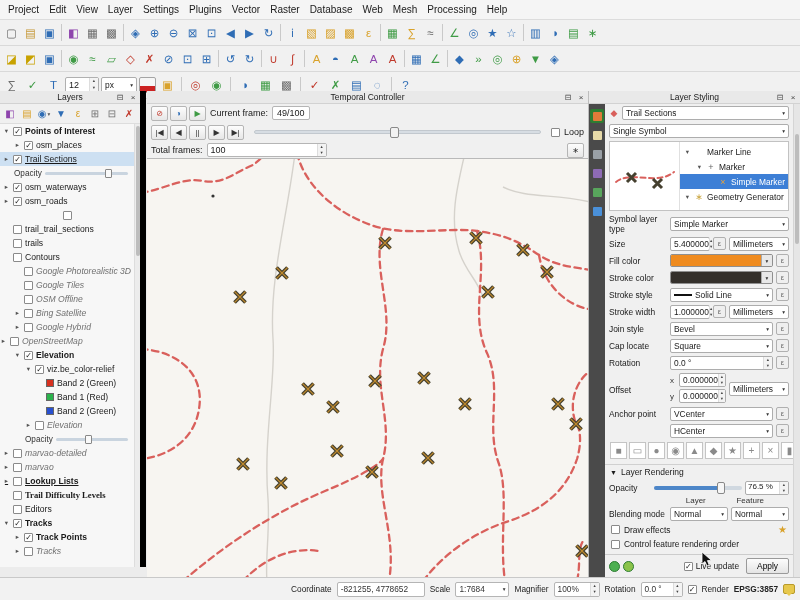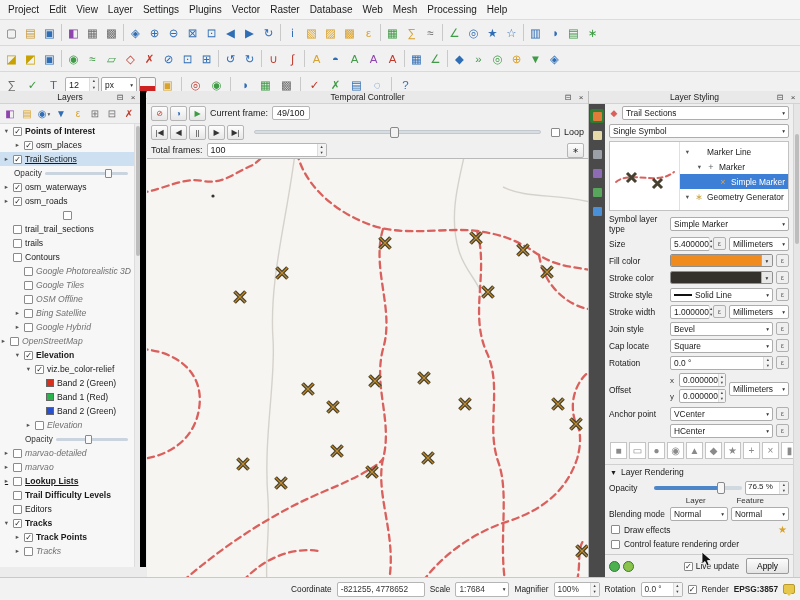--- a/index.html
+++ b/index.html
@@ -387,21 +387,21 @@
       <div class="lrow" style="padding-left: 3px;">
         <span class="lexp">▸</span>
         <span class="cb"></span>
         <span class="llabel ital">marvao</span>
       </div>
       <div class="lrow" style="padding-left: 3px; text-decoration: underline;">
         <span class="lexp">▸</span>
         <span class="cb"></span>
         <span class="llabel bold">Lookup Lists</span>
       </div>
-      <div class="lrow" style="padding-left: 3px;">
+      <div class="lrow" style="padding-left: 3px; font-family: Liberation Serif, serif;">
         <span class="lexp"></span>
         <span class="cb"></span>
         <span class="llabel bold">Trail Difficulty Levels</span>
       </div>
       <div class="lrow" style="padding-left: 3px;">
         <span class="lexp"></span>
         <span class="cb"></span>
         <span class="llabel">Editors</span>
       </div>
       <div class="lrow" style="padding-left: 3px;">

